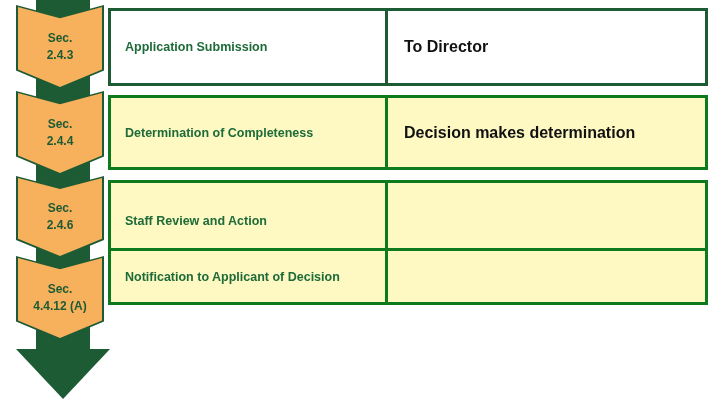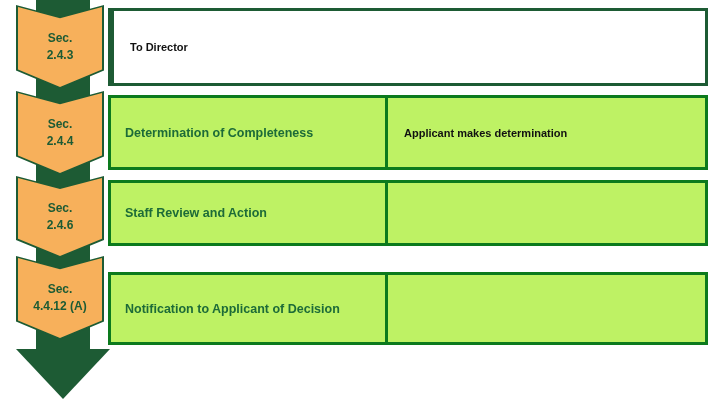--- a/index.html
+++ b/index.html
@@ -95,87 +95,90 @@
     padding: 0 10px 0 16px;
   }
   .txt-green {
     color: #1d6b38;
     font-size: 12.5px;
     font-weight: bold;
     line-height: 24px;
   }
   .txt-black {
     color: #111111;
-    font-size: 11px;
+    font-size: 16px;
     font-weight: bold;
     line-height: 24px;
   }
 
   
   .r-white {
     background: #ffffff;
     border: 3px solid #1d5b34;
   }
   .r-white .cell-div { background: #1d5b34; }
 
   
   .r-green {
-    background: #bef264;
+    background: #fef9c3;
     border: 3px solid #0c7a1d;
   }
   .r-green .cell-div { background: #0c7a1d; }
 </style>
 </head>
 <body>
 
 <div id="stage">
 
   <div class="shaft"></div>
   <div class="arrowhead"></div>
 
   <div class="rowbox r-white" style="top:8px; height:78px;">
+    <div class="cell-left">
+      <span class="txt-green">Application Submission</span>
+    </div>
     <div class="cell-div"></div>
     <div class="cell-right">
       <span class="txt-black">To Director</span>
     </div>
   </div>
   <div class="chev-outline" style="top:5px; height:84px;"></div>
   <div class="chev" style="top:7px; height:80px;">
     <div class="chev-line">Sec.</div>
     <div class="chev-line">2.4.3</div>
   </div>
 
   <div class="rowbox r-green" style="top:95px; height:75px;">
     <div class="cell-left">
       <span class="txt-green">Determination of Completeness</span>
     </div>
     <div class="cell-div"></div>
     <div class="cell-right">
-      <span class="txt-black">Applicant makes determination</span>
+      <span class="txt-black">Decision makes determination</span>
     </div>
   </div>
   <div class="chev-outline" style="top:91px; height:84px;"></div>
   <div class="chev" style="top:93px; height:80px;">
     <div class="chev-line">Sec.</div>
     <div class="chev-line">2.4.4</div>
   </div>
 
-  <div class="rowbox r-green" style="top:180px; height:66px;">
+  <div class="rowbox r-green" style="top:180px; height:82px;">
     <div class="cell-left">
       <span class="txt-green">Staff Review and Action</span>
     </div>
     <div class="cell-div"></div>
   </div>
   <div class="chev-outline" style="top:176px; height:82px;"></div>
   <div class="chev" style="top:178px; height:78px;">
     <div class="chev-line">Sec.</div>
     <div class="chev-line">2.4.6</div>
   </div>
 
-  <div class="rowbox r-green" style="top:272px; height:73px;">
+  <div class="rowbox r-green" style="top:248px; height:57px;">
     <div class="cell-left">
       <span class="txt-green">Notification to Applicant of Decision</span>
     </div>
     <div class="cell-div"></div>
   </div>
   <div class="chev-outline" style="top:256px; height:84px;"></div>
   <div class="chev" style="top:258px; height:80px;">
     <div class="chev-line">Sec.</div>
     <div class="chev-line">4.4.12 (A)</div>
   </div>

